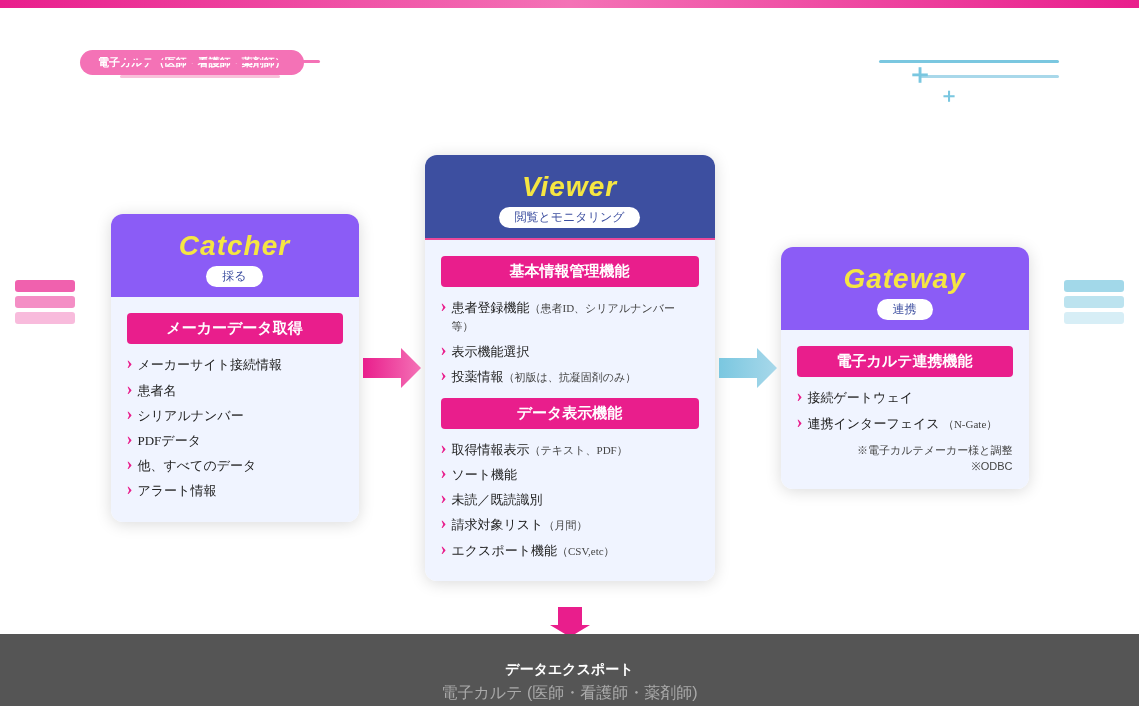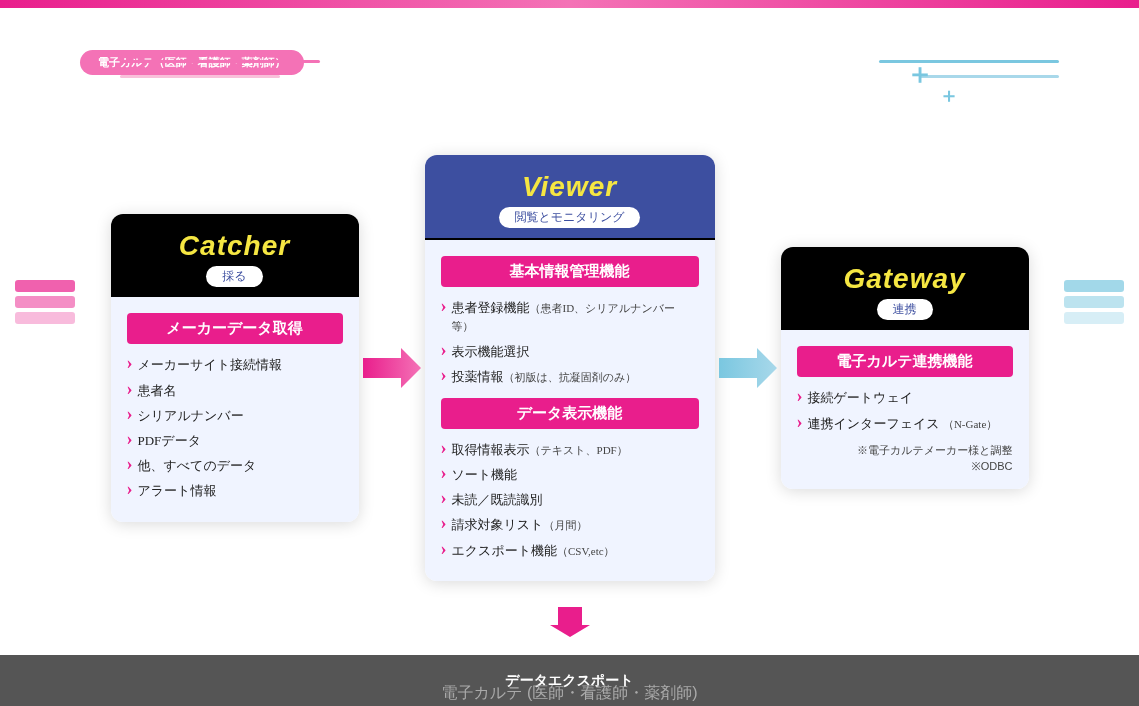--- a/index.html
+++ b/index.html
@@ -21,38 +21,38 @@
       height: 8px;
       background: linear-gradient(90deg, #e91e8c 0%, #f472b6 50%, #e91e8c 100%);
     }
 
     
     .bottom-bar {
       position: absolute;
       bottom: 0;
       left: 0;
       right: 0;
-      height: 51px;
+      height: 72px;
       background: #555;
       display: flex;
       align-items: center;
       justify-content: center;
     }
 
     
     .card {
       background: #fff;
       border-radius: 12px;
       box-shadow: 0 2px 16px rgba(0,0,0,0.15);
       overflow: hidden;
       position: relative;
     }
 
     .card-header {
-      background: #000000;
+      background: #8b5cf6;
       padding: 16px 20px 10px;
       text-align: center;
     }
 
     .card-title {
       font-size: 28px;
       font-weight: 900;
       color: #f5e642;
       font-style: italic;
       letter-spacing: 1px;
@@ -120,21 +120,21 @@
 
     
     .viewer-card {
       width: 290px;
       margin: 0;
       z-index: 2;
     }
 
     .viewer-card .card-header {
       background: #3d4fa0;
-      border-bottom: 2px solid #000000;
+      border-bottom: 2px solid #ec4899;
     }
 
     
     .gateway-card {
       width: 248px;
       margin-left: 0;
     }
 
     
     .arrow-wrapper {

